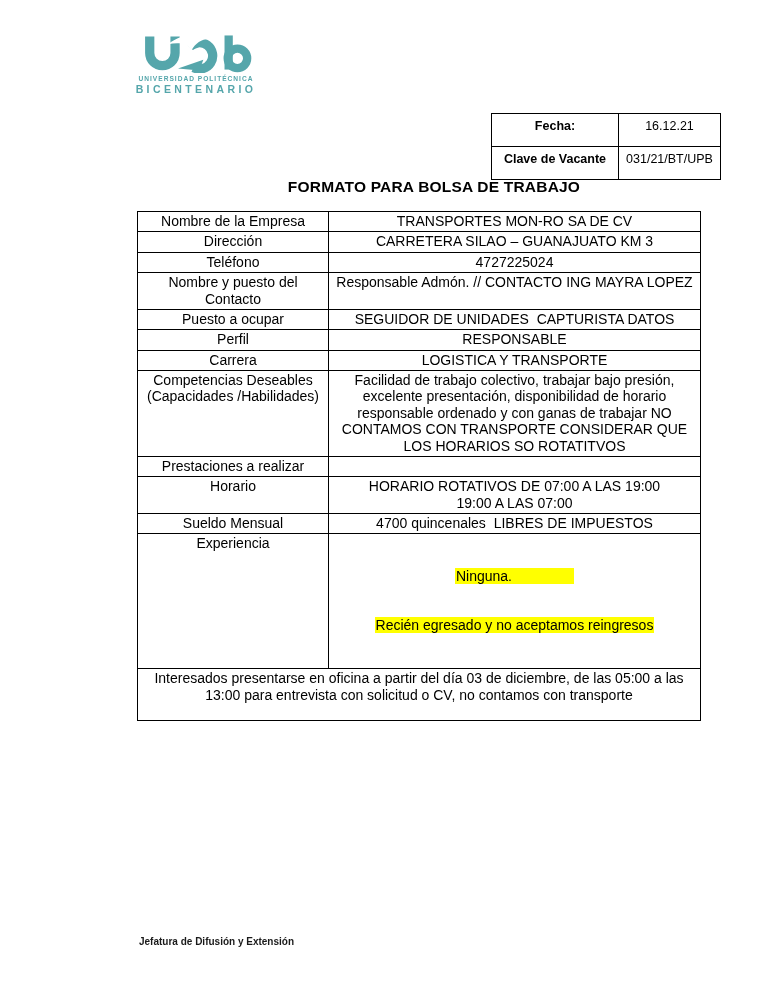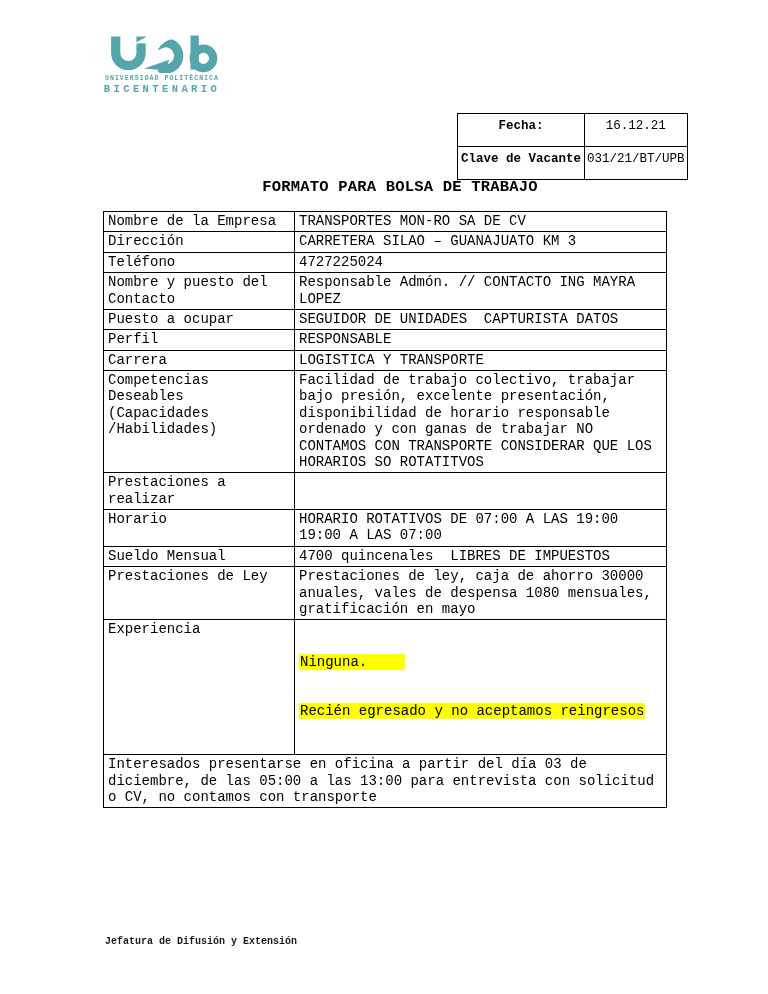--- a/index.html
+++ b/index.html
@@ -1,45 +1,45 @@
 <!DOCTYPE html>
 <html><head>
 <meta charset="utf-8">
 <style>
   html,body { margin:0; padding:0; background:#ffffff; }
   .page {
     position:relative; width:699px; height:994px; background:#ffffff;
-    font-family:Liberation Mono, monospace; color:#000; overflow:hidden;
+    font-family:Liberation Sans, sans-serif; color:#000; overflow:hidden;margin-left:34px;
   }
 
   
   .logo { position:absolute; left:101px; top:33px; width:122px; text-align:center; color:#55a6ab; }
   .logo svg { display:block; margin:0 auto; }
   .logo-line1 { font-size:6.6px; font-weight:bold; letter-spacing:1px; white-space:nowrap; margin-top:2px; }
   .logo-line2 { font-size:10.5px; font-weight:bold; letter-spacing:3.4px; white-space:nowrap; margin-top:1px; }
 
   
   .meta-table { position:absolute; left:457px; top:113px; border-collapse:collapse; font-size:12.5px; line-height:1.15; }
   .meta-table td { border:1px solid #000; vertical-align:top; text-align:center; padding:5px 2px 2px; }
   .meta-table td.m-lbl { width:122px; font-weight:bold; height:25px; }
   .meta-table td.m-val { width:97px; }
 
   
   .title { position:absolute; left:16px; top:178px; width:768px; margin:0; text-align:center;
            font-size:15.5px; font-weight:bold; letter-spacing:0.2px; }
 
   
   .main-table { position:absolute; left:103px; top:211px; width:563px; border-collapse:collapse;
-                font-size:14px; line-height:1.17; table-layout:fixed; }
+                font-size:14px; line-height:1.17; table-layout:fixed;text-align:center; }
   .main-table td { border:1px solid #000; vertical-align:top; padding:1px 4px 2px; white-space:pre-wrap; }
   .main-table .c1 { width:191px; }
   .main-table .c2 { width:372px; }
   .row-note td { height:48px; }
   mark.hl { background:#ffff00; color:#000; padding:0 1px; }
-  mark.hl-first { padding-right:38px; }
+  mark.hl-first { padding-right:62px; }
   a.email { color:#2a2ad0; text-decoration:underline; cursor:pointer; }
   .email-gap { display:inline-block; width:8px; }
 
   
   .doc-footer { position:absolute; left:105px; top:936px; font-size:10px; font-weight:bold; color:#1a1a1a; }
 </style>
 </head>
 <body>
 
 <div class="page">
@@ -121,24 +121,20 @@
     <tr>
       <td>Horario</td>
       <td>HORARIO ROTATIVOS DE 07:00 A LAS 19:00
 19:00 A LAS 07:00</td>
     </tr>
     <tr>
       <td>Sueldo Mensual</td>
       <td>4700 quincenales  LIBRES DE IMPUESTOS</td>
     </tr>
     <tr>
-      <td>Prestaciones de Ley</td>
-      <td>Prestaciones de ley, caja de ahorro 30000  anuales, vales de despensa 1080 mensuales, gratificación en mayo</td>
-    </tr>
-    <tr>
       <td>Experiencia</td>
       <td>
         <div><mark class="hl hl-first">Ninguna.</mark></div>
         <div><mark class="hl">Recién egresado y no aceptamos reingresos</mark></div>
       </td>
     </tr>
     <tr class="row-note">
       <td colspan="2">Interesados presentarse en oficina a partir del día 03 de diciembre, de las 05:00 a las 13:00 para entrevista con solicitud o CV, no contamos con transporte</td>
     </tr>
   </tbody>

